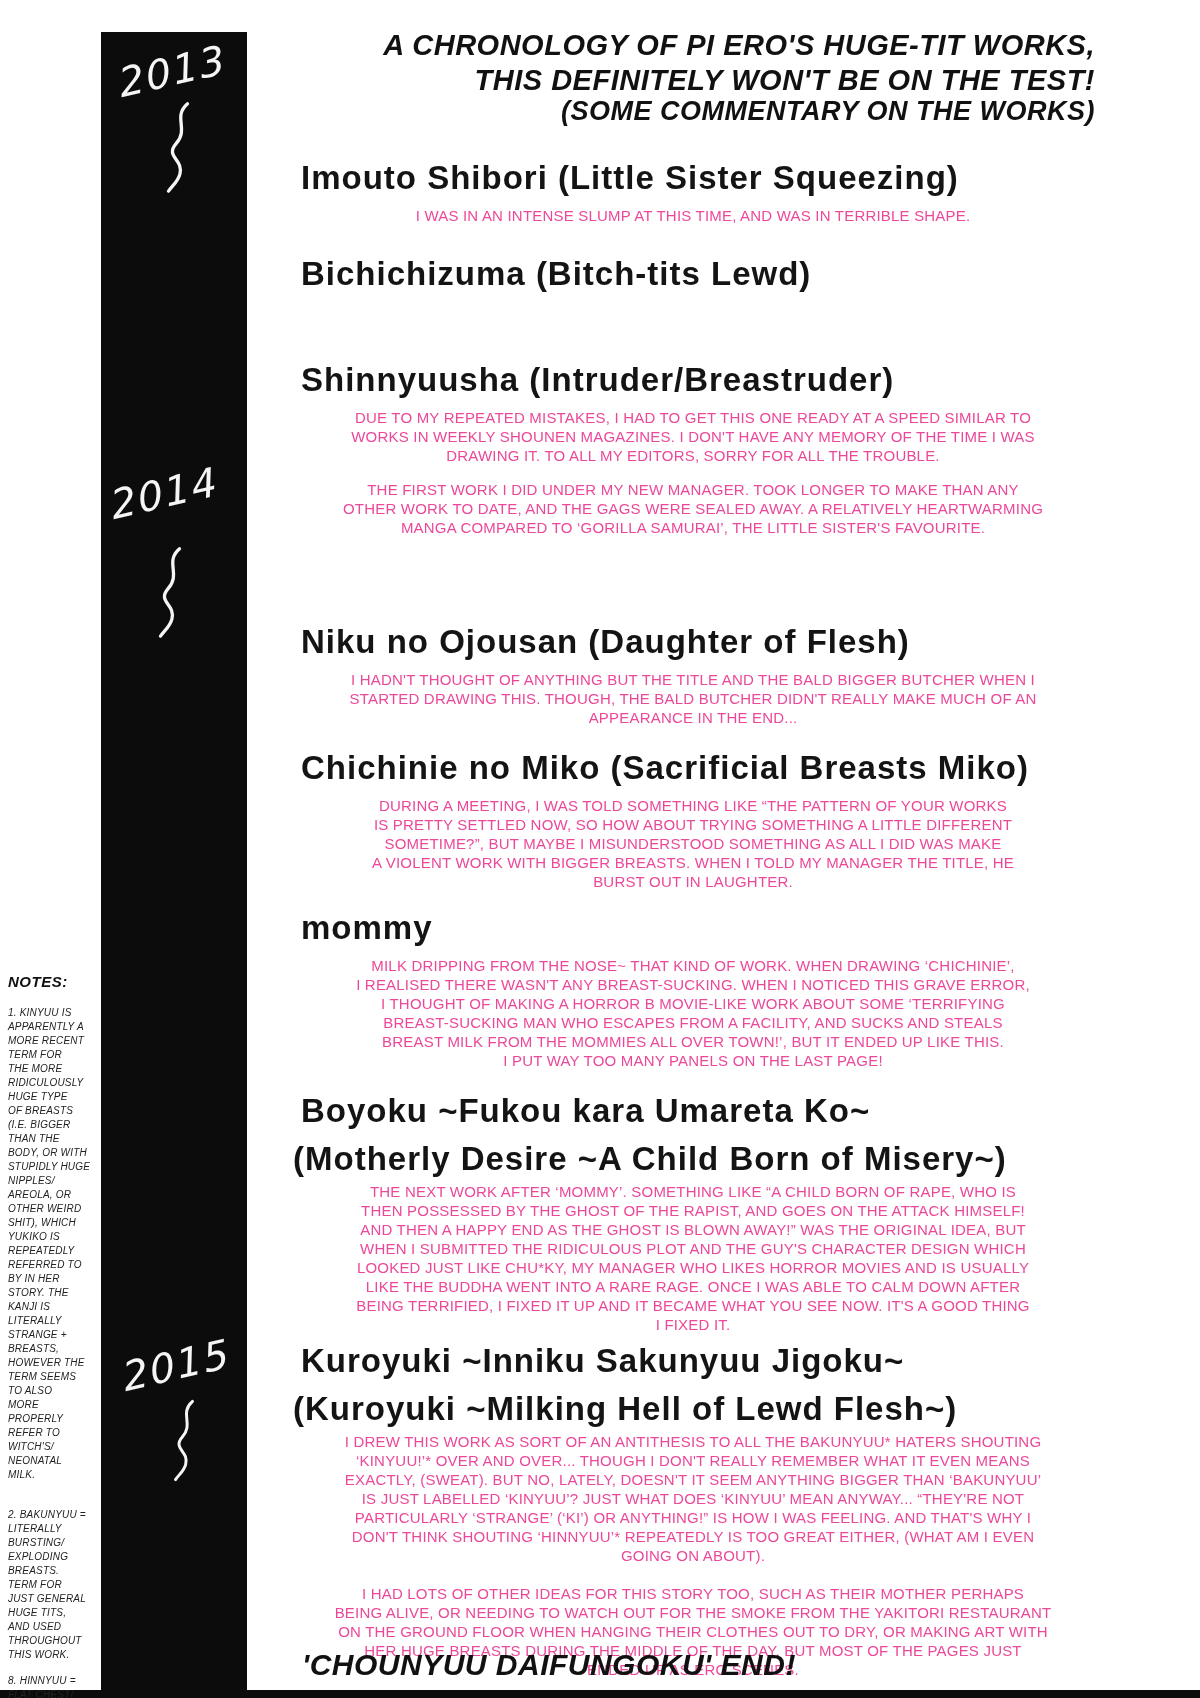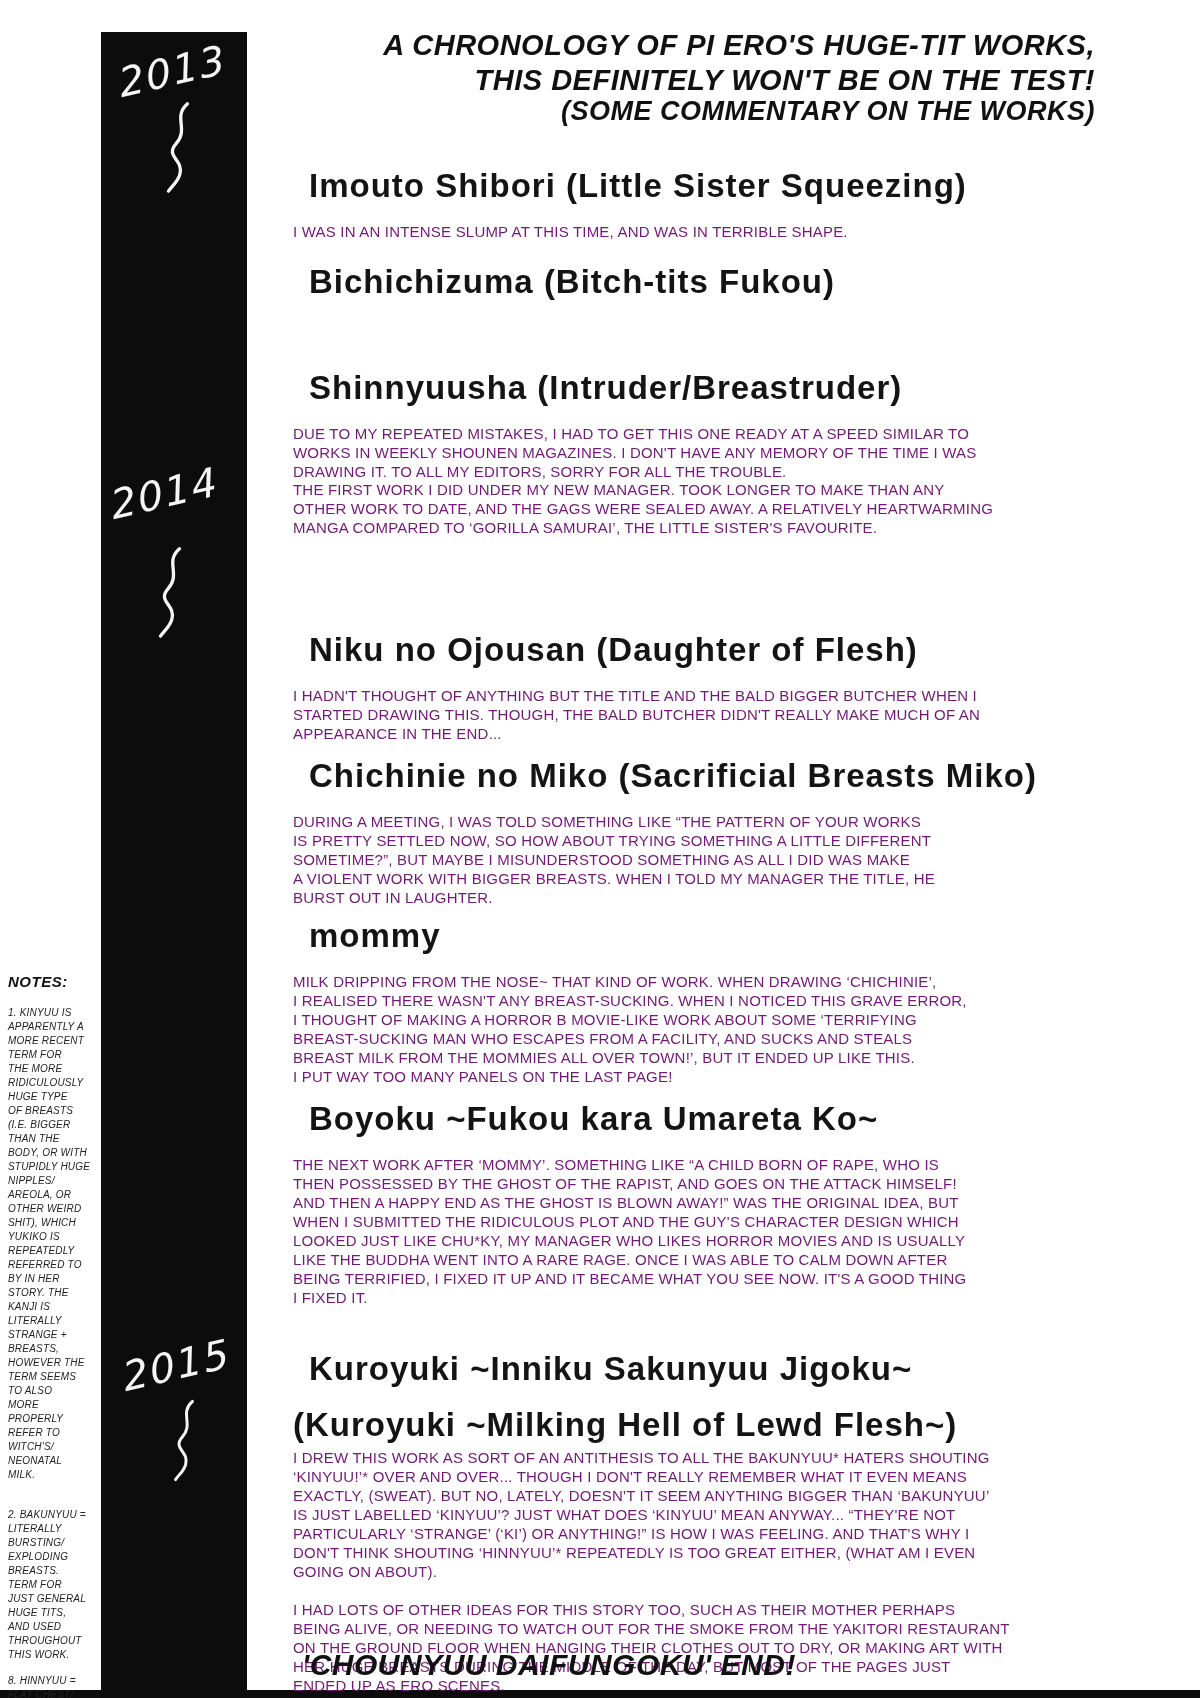--- a/index.html
+++ b/index.html
@@ -23,24 +23,24 @@
   .note{font-size:10px;font-style:italic;line-height:14px;letter-spacing:.2px;
         white-space:pre;margin:0;color:#222;}
   .note+.note{margin-top:0;}
   .note.n1{margin-bottom:26px;}
   .note.n2{margin-bottom:12px;}
   
   .title-block{position:absolute;left:290px;top:28px;width:805px;text-align:right;font-style:italic;font-weight:bold;color:#111;}
   .title-line{font-size:29px;line-height:35px;letter-spacing:.5px;}
   .title-sub{font-size:27px;line-height:26px;letter-spacing:.5px;}
   .section{position:absolute;left:293px;width:800px;}
-  .section h2{margin:16px;font-size:33px;line-height:40px;font-weight:bold;letter-spacing:1px;color:#141414;}
+  .section h2{margin:8px;font-size:33px;line-height:40px;font-weight:bold;letter-spacing:1px;color:#141414;}
   .section h3{margin:0;font-size:33px;line-height:40px;font-weight:bold;letter-spacing:1px;color:#141414;}
   .section p{margin:3px 0 0 0;font-size:15px;line-height:19px;letter-spacing:.2px;
-             white-space:pre-line;color:#701a75;}
+             white-space:pre-line;color:#ec4899;text-align:center;}
   .footer-line{position:absolute;left:302px;top:1648px;font-size:30px;font-weight:bold;font-style:italic;letter-spacing:.5px;color:#111;white-space:nowrap;}
 </style>
 </head>
 <body>
 
 <div class="page">
 
   <div class="timeline-bar"></div>
   <div class="bottom-edge"></div>
 
@@ -121,21 +121,21 @@
     <div class="title-line">THIS DEFINITELY WON'T BE ON THE TEST!</div>
     <div class="title-sub">(SOME COMMENTARY ON THE WORKS)</div>
   </div>
 
   <div class="section" style="top:150px;">
     <h2>Imouto Shibori (Little Sister Squeezing)</h2>
     <p>I WAS IN AN INTENSE SLUMP AT THIS TIME, AND WAS IN TERRIBLE SHAPE.</p>
   </div>
 
   <div class="section" style="top:246px;">
-    <h2>Bichichizuma (Bitch-tits Fukou)</h2>
+    <h2>Bichichizuma (Bitch-tits Lewd)</h2>
   </div>
 
   <div class="section" style="top:352px;">
     <h2>Shinnyuusha (Intruder/Breastruder)</h2>
     <p>DUE TO MY REPEATED MISTAKES, I HAD TO GET THIS ONE READY AT A SPEED SIMILAR TO
 WORKS IN WEEKLY SHOUNEN MAGAZINES. I DON'T HAVE ANY MEMORY OF THE TIME I WAS
 DRAWING IT. TO ALL MY EDITORS, SORRY FOR ALL THE TROUBLE.</p>
   </div>
 
   <div class="section" style="top:477px;">
@@ -165,20 +165,21 @@
     <p>MILK DRIPPING FROM THE NOSE~  THAT KIND OF WORK. WHEN DRAWING ‘CHICHINIE’,
 I REALISED THERE WASN'T ANY BREAST-SUCKING. WHEN I NOTICED THIS GRAVE ERROR,
 I THOUGHT OF MAKING A HORROR B MOVIE-LIKE WORK ABOUT SOME ‘TERRIFYING
 BREAST-SUCKING MAN WHO ESCAPES FROM A FACILITY, AND SUCKS AND STEALS
 BREAST MILK FROM THE MOMMIES ALL OVER TOWN!’, BUT IT ENDED UP LIKE THIS.
 I PUT WAY TOO MANY PANELS ON THE LAST PAGE!</p>
   </div>
 
   <div class="section" style="top:1083px;">
     <h2>Boyoku ~Fukou kara Umareta Ko~</h2>
+    <h3>(Motherly Desire ~A Child Born of Misery~)</h3>
     <p>THE NEXT WORK AFTER ‘MOMMY’. SOMETHING LIKE “A CHILD BORN OF RAPE, WHO IS
 THEN POSSESSED BY THE GHOST OF THE RAPIST, AND GOES ON THE ATTACK HIMSELF!
 AND THEN A HAPPY END AS THE GHOST IS BLOWN AWAY!” WAS THE ORIGINAL IDEA, BUT
 WHEN I SUBMITTED THE RIDICULOUS PLOT AND THE GUY'S CHARACTER DESIGN WHICH
 LOOKED JUST LIKE CHU*KY, MY MANAGER WHO LIKES HORROR MOVIES AND IS USUALLY
 LIKE THE BUDDHA WENT INTO A RARE RAGE. ONCE I WAS ABLE TO CALM DOWN AFTER
 BEING TERRIFIED, I FIXED IT UP AND IT BECAME WHAT YOU SEE NOW. IT'S A GOOD THING
 I FIXED IT.</p>
   </div>
 

